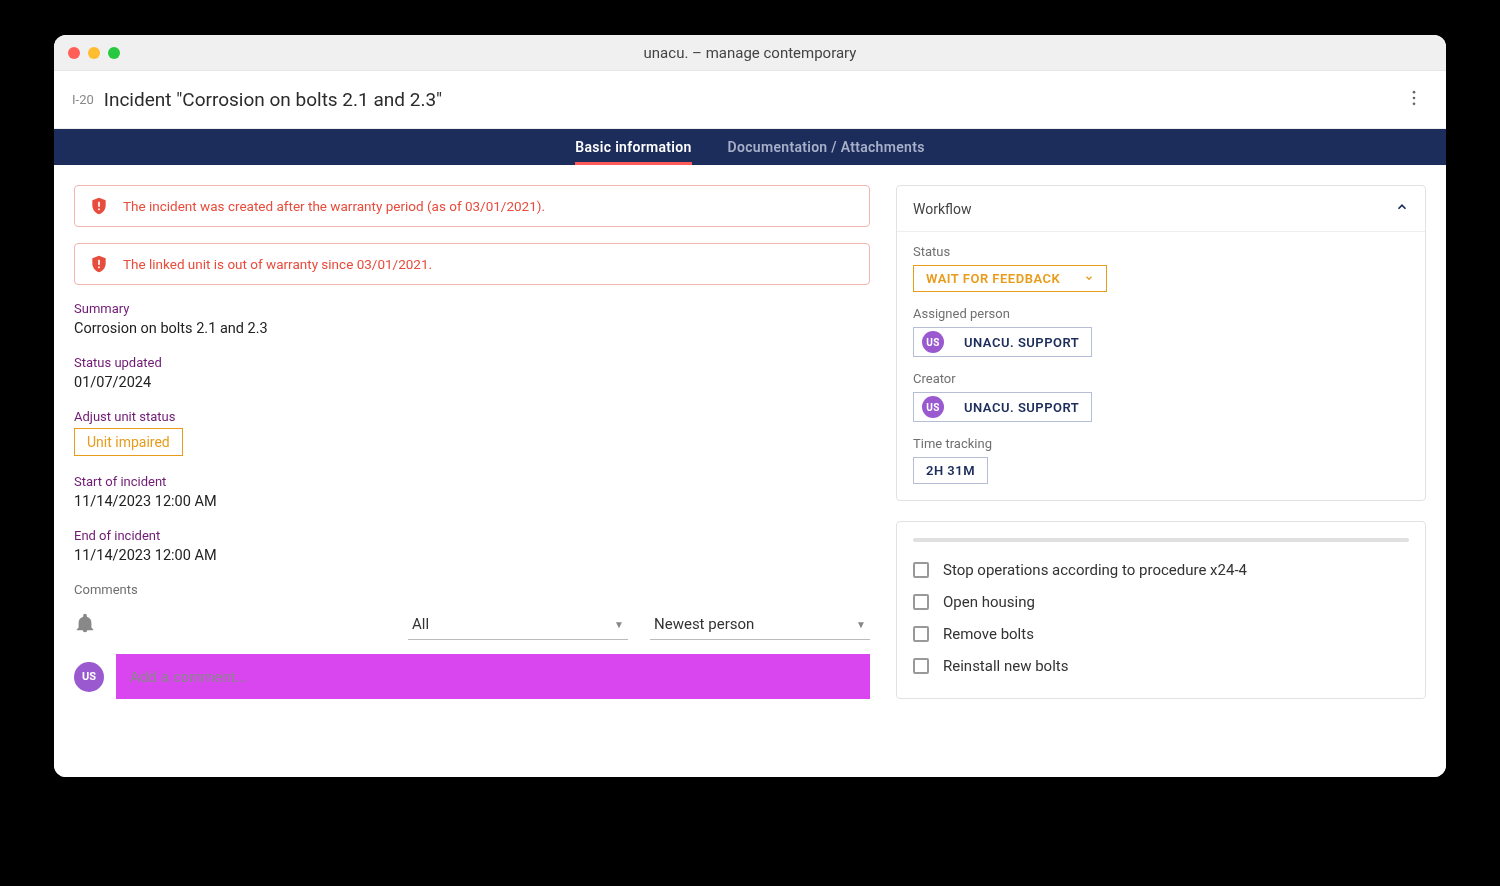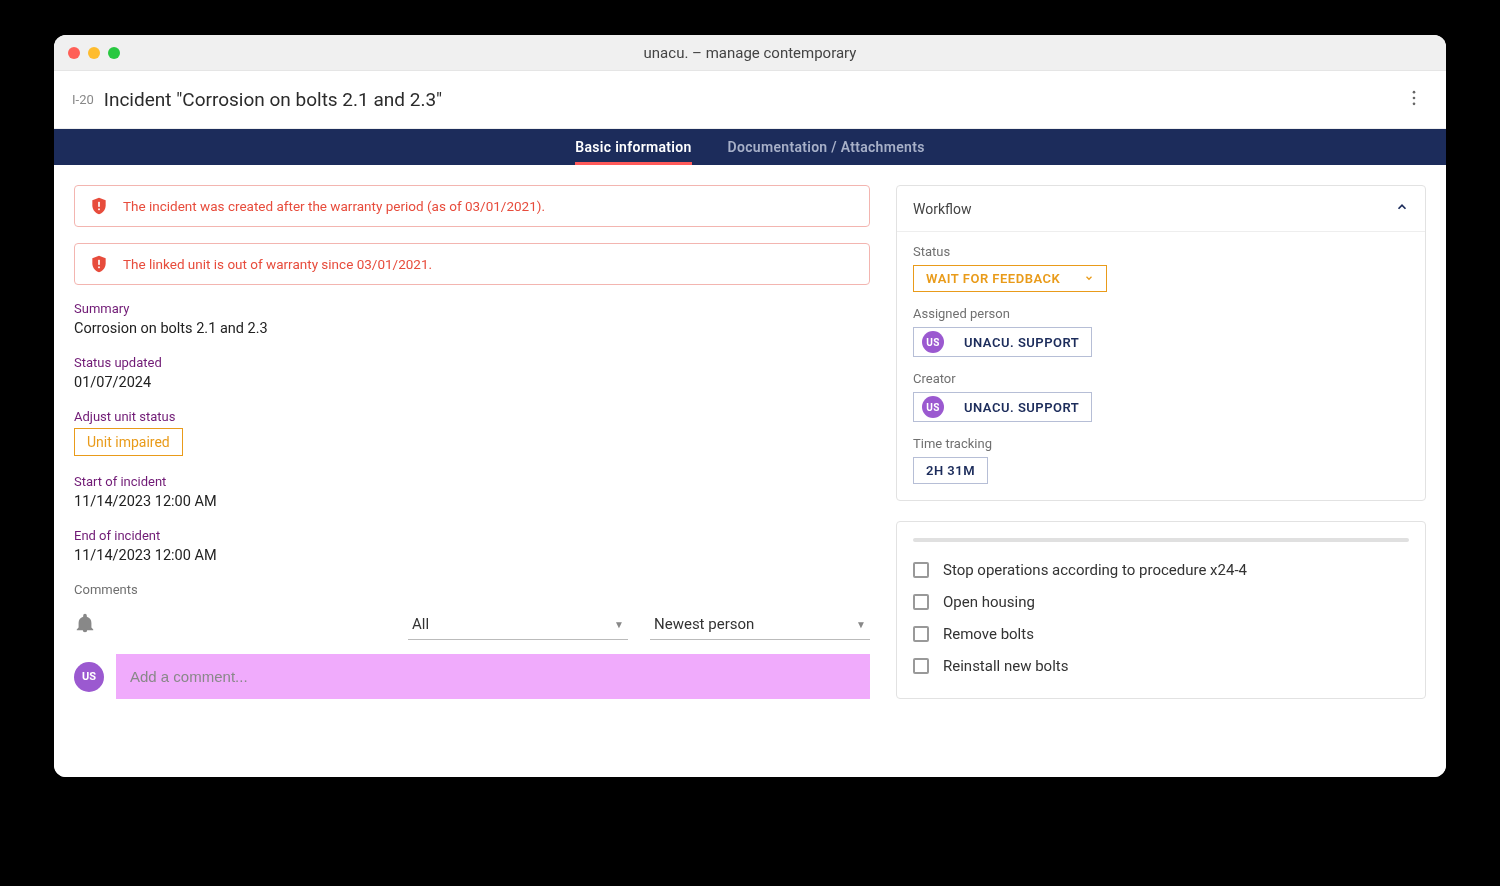--- a/index.html
+++ b/index.html
@@ -157,21 +157,21 @@
   .select .tri { color: #888; font-size: 10px; }
   .comment-row { display: flex; align-items: center; gap: 12px; }
   .avatar {
     width: 30px; height: 30px; border-radius: 50%;
     background:#9b59d0; color:#fff;
     display:inline-flex; align-items:center; justify-content:center;
     font-size: 11px; font-weight: 700;
   }
   .comment-input {
     flex: 1;
-    background: #f0abfc;
+    background: #d946ef;
     border: none;
     padding: 14px 14px;
     font-size: 15px;
     color: #333;
   }
   .comment-input::placeholder { color: #888; }
   .card {
     border: 1px solid #e2e2e2;
     border-radius: 4px;
   }

